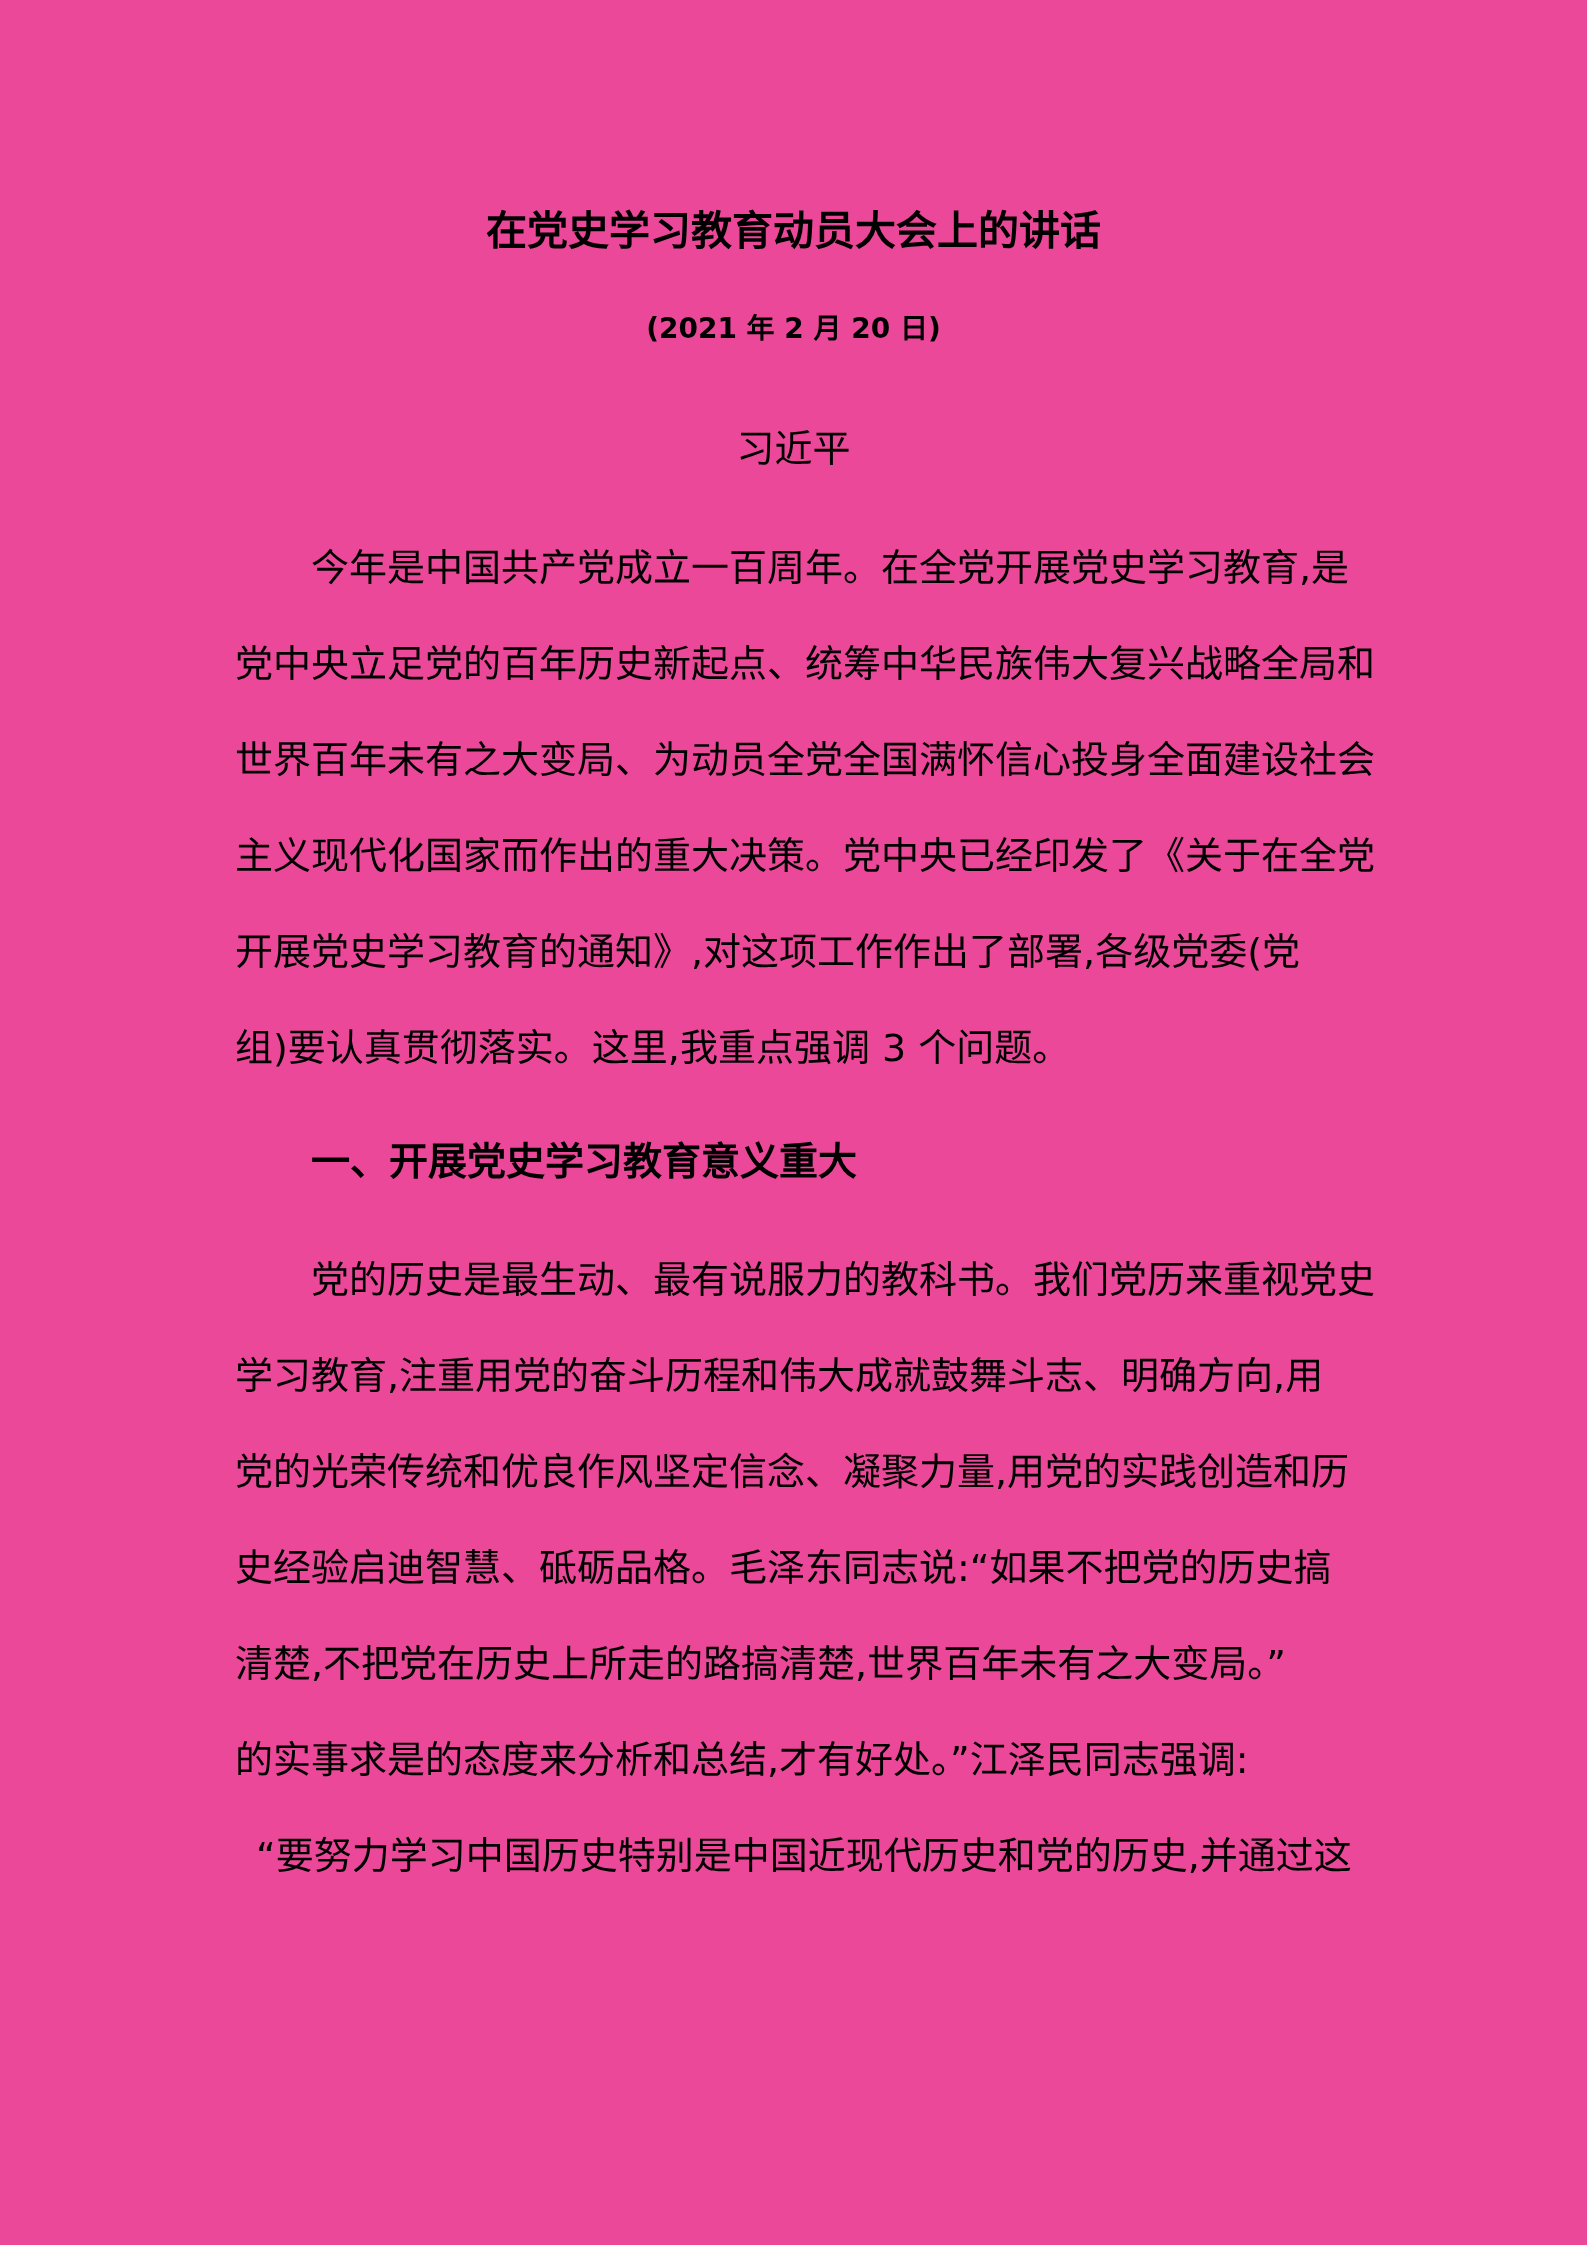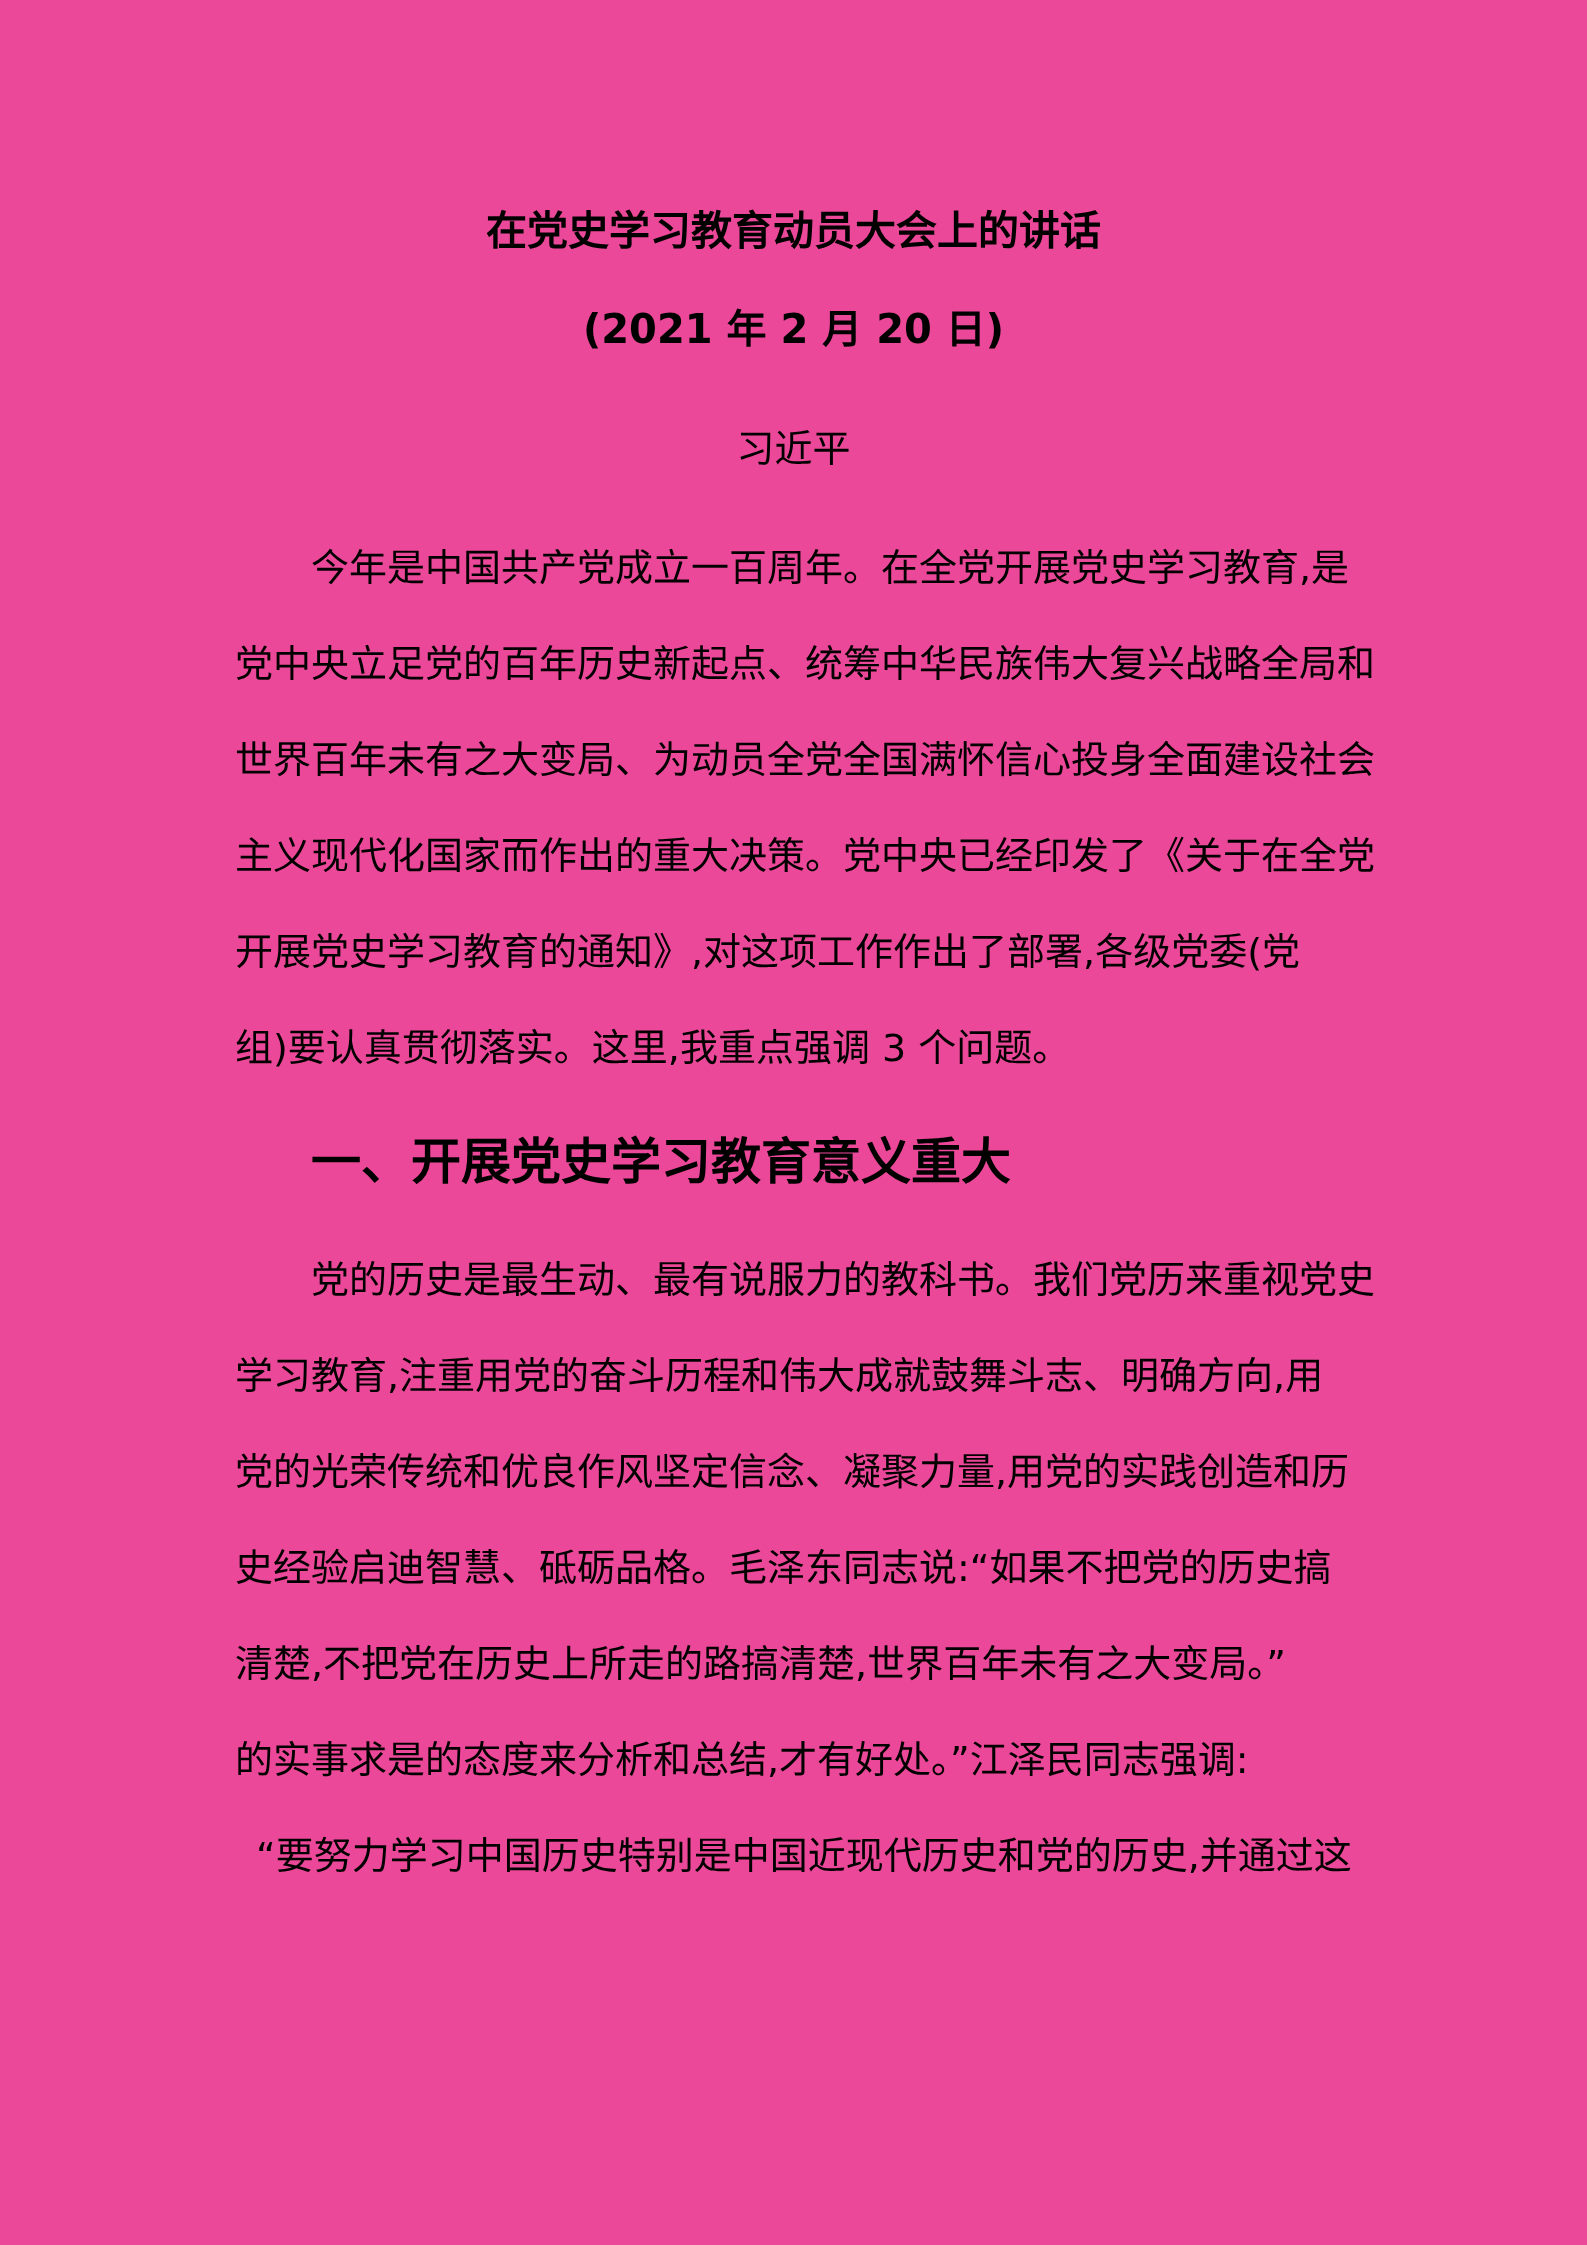--- a/index.html
+++ b/index.html
@@ -21,21 +21,21 @@
   .doc-title {
     text-align: center;
     font-size: 41px;
     font-weight: 700;
     line-height: 70px;
     white-space: nowrap;
   }
   .doc-date {
     margin-top: 28px;
     text-align: center;
-    font-size: 40px;
+    font-size: 28px;
     font-weight: 700;
     line-height: 70px;
     white-space: nowrap;
   }
   .doc-author {
     margin-top: 50px;
     text-align: center;
     font-size: 38px;
     font-weight: 400;
     line-height: 70px;
@@ -53,21 +53,21 @@
     white-space: nowrap;
     overflow: visible;
   }
   .indent-first { padding-left: 76px; }
   .indent-quote { padding-left: 21px; }
   .section-heading {
     margin-top: 18px;
     height: 96px;
     line-height: 96px;
     padding-left: 76px;
-    font-size: 50px;
+    font-size: 39px;
     font-weight: 700;
     white-space: nowrap;
   }
 </style>
 </head>
 <body>
 
 <div class="page">
 
   <div class="doc-title">在党史学习教育动员大会上的讲话</div>

